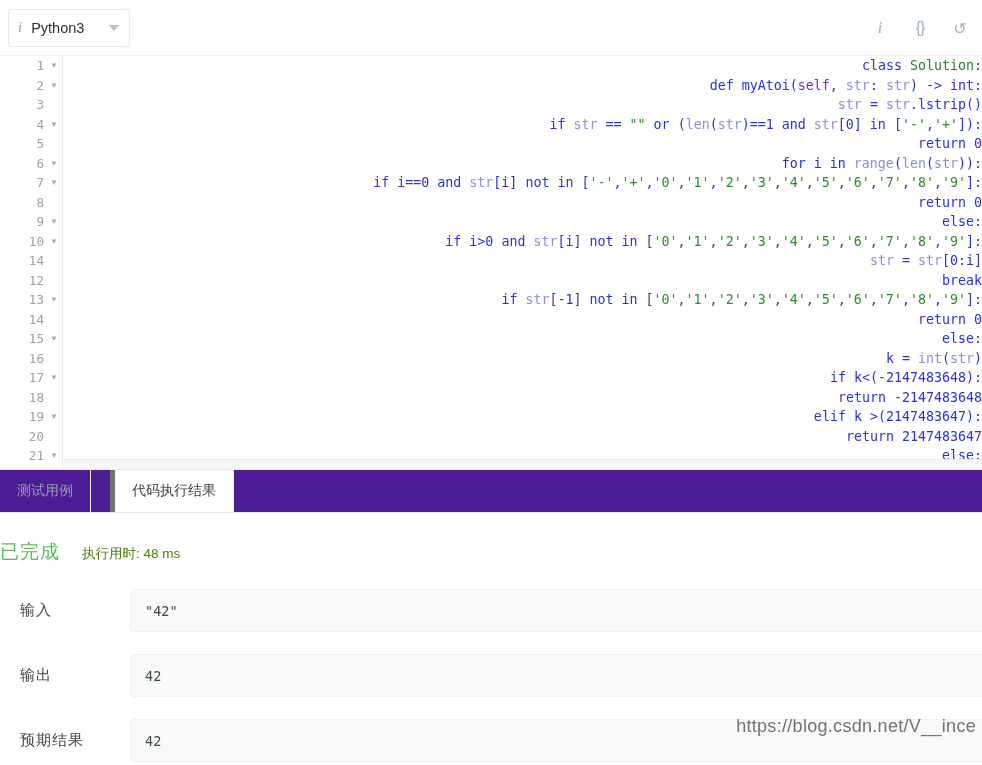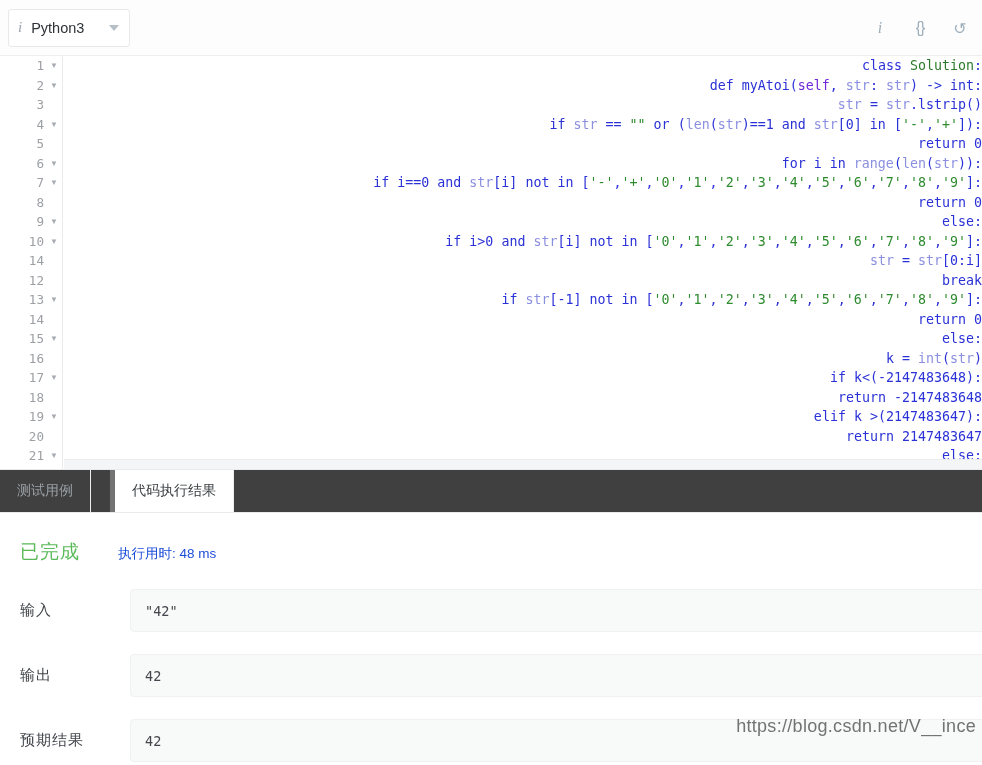--- a/index.html
+++ b/index.html
@@ -144,21 +144,21 @@
     left: 64px; right: 0; bottom: 0;
     height: 10px;
     background: #f4f5f6;
     border-top: 1px solid #ebecee;
     z-index: 4;
   }
 
   
   .tabstrip {
     height: 44px;
-    background: #404040;
+    background: #4c1d95;
     border-top: 1px solid #e8eaec;
     border-bottom: 1px solid #e8eaec;
     display: flex;
     align-items: stretch;
   }
   .tabitem {
     padding: 0 17px;
     display: flex;
     align-items: center;
     font-size: 14px;
@@ -178,32 +178,31 @@
   
   .result {
     padding: 26px 0 0 0;
     background: #fff;
     height: 265px;
     position: relative;
   }
   .status-row {
     display: flex;
     align-items: baseline;
-    padding-left: 20px;
     margin-bottom: 18px;
   }
   .status-ok {
     color: #5aba5a;
     font-size: 19px;
     letter-spacing: 1px;
   }
   .status-time {
-    color: #1d4ed8;
+    color: #4d7c0f;
     font-size: 13.5px;
-    margin-left: 38px;
+    margin-left: 22px;
   }
   .io-row {
     display: flex;
     align-items: center;
     margin-bottom: 10px;
     height: 55px;
   }
   .io-label {
     width: 130px;
     padding-left: 20px;

